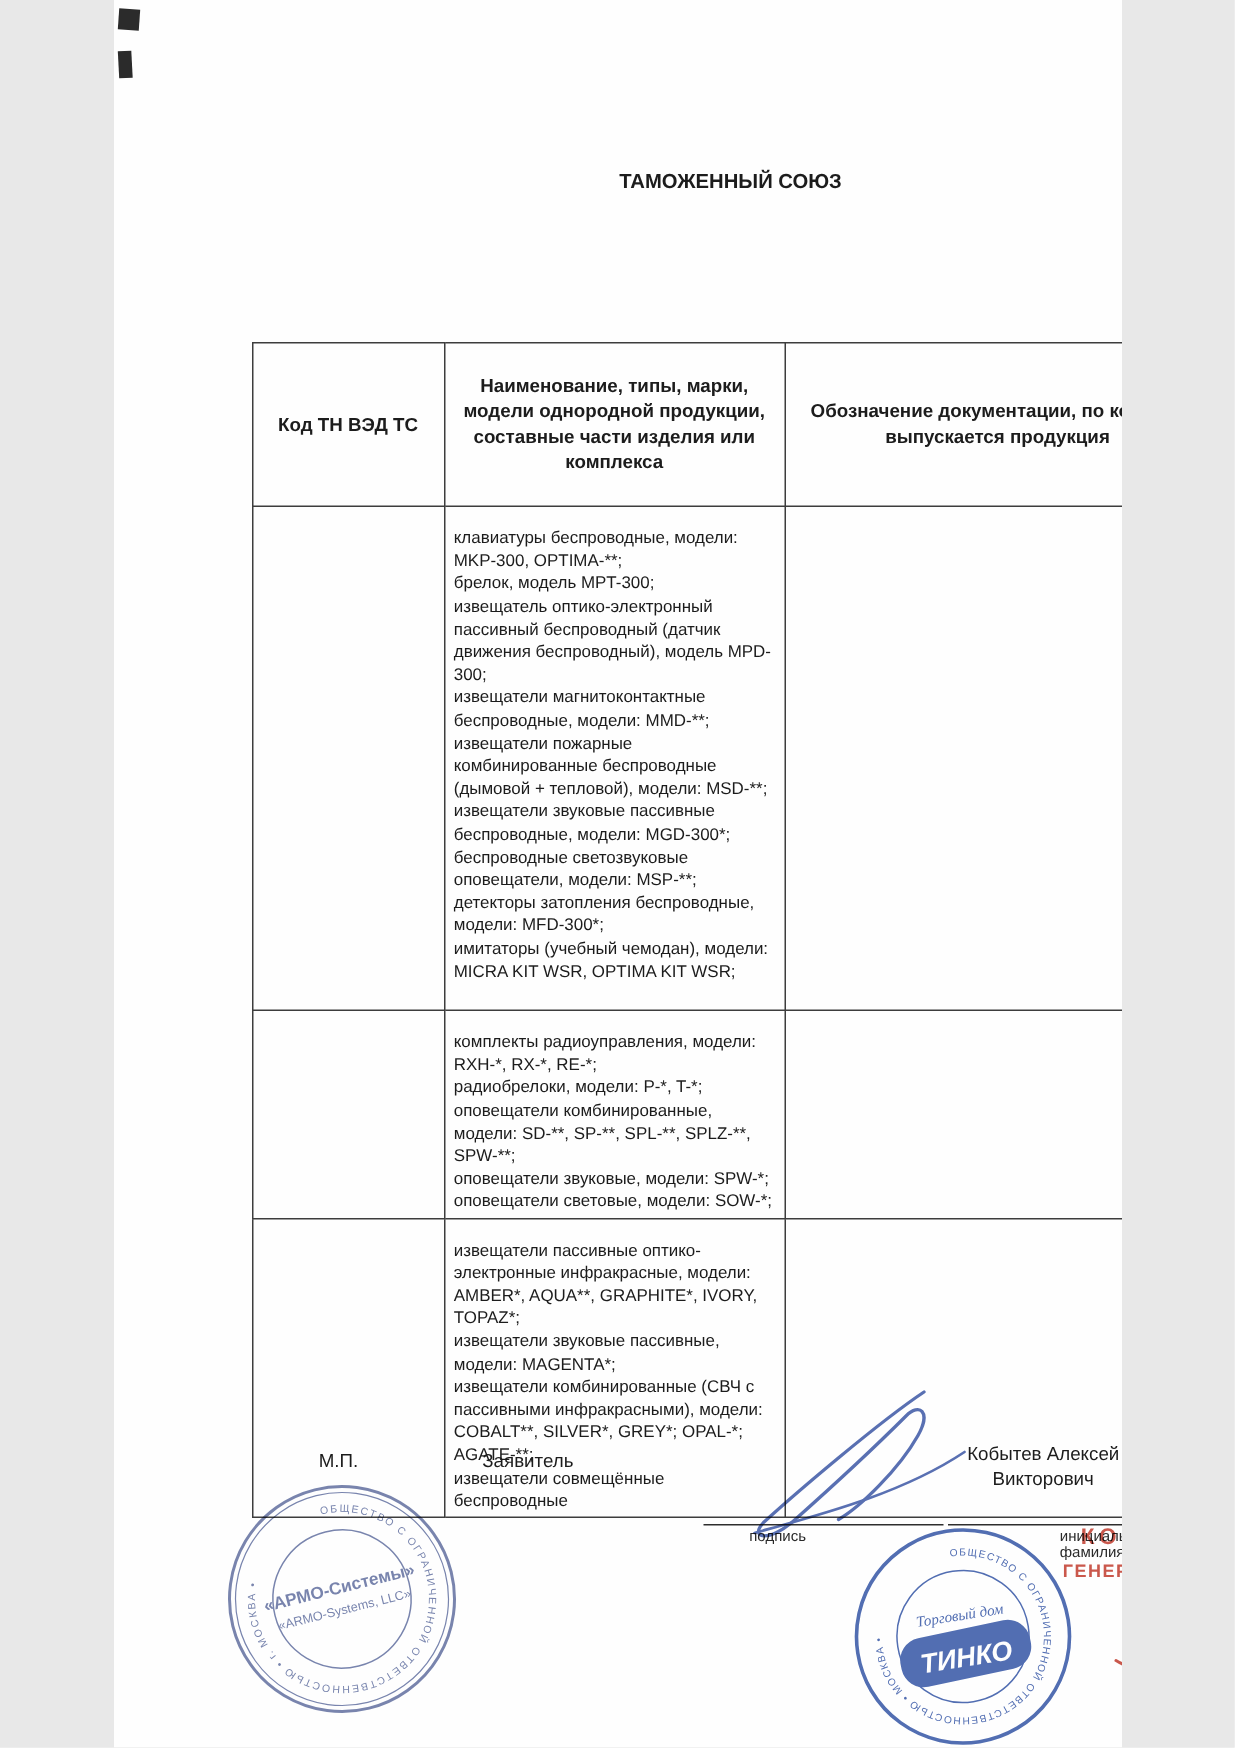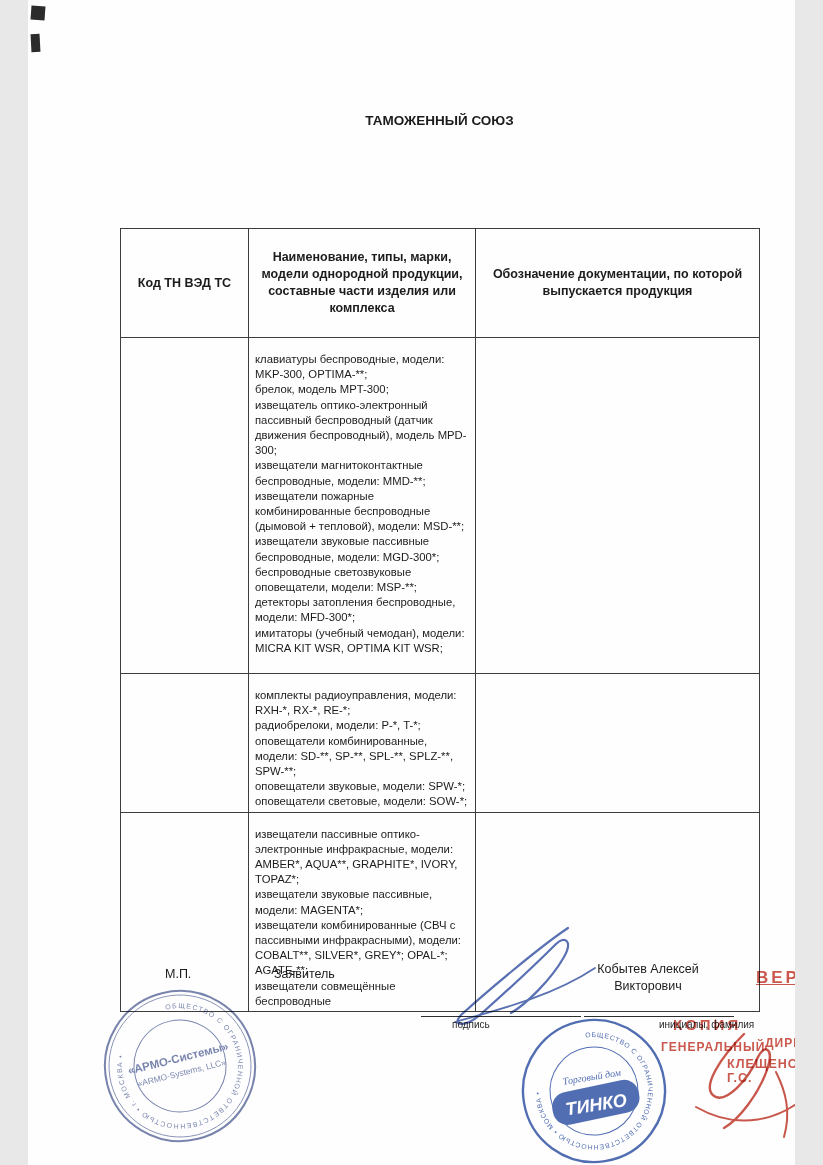--- a/index.html
+++ b/index.html
@@ -1,19 +1,19 @@
 <!DOCTYPE html>
 <html><head>
 <meta charset="utf-8">
 <style>
   * { margin:0; padding:0; box-sizing:border-box; }
   html,body { background:#e8e8e8; }
   .page {
     position:relative;
-    width:767px; height:1165px;
+    width:672px; height:1165px;
     margin:0 auto;
     background:#fefefe;
     font-family:"Liberation Sans", sans-serif;
     color:#1c1c1c;
     overflow:hidden;
   }
   .scan-artifact { position:absolute; background:#2b2b2b; }
   .artifact-1 { left:3px; top:6px; width:14px; height:14px; transform:rotate(4deg); }
   .artifact-2 { left:3px; top:34px; width:9px; height:18px; transform:rotate(-3deg); }
 

